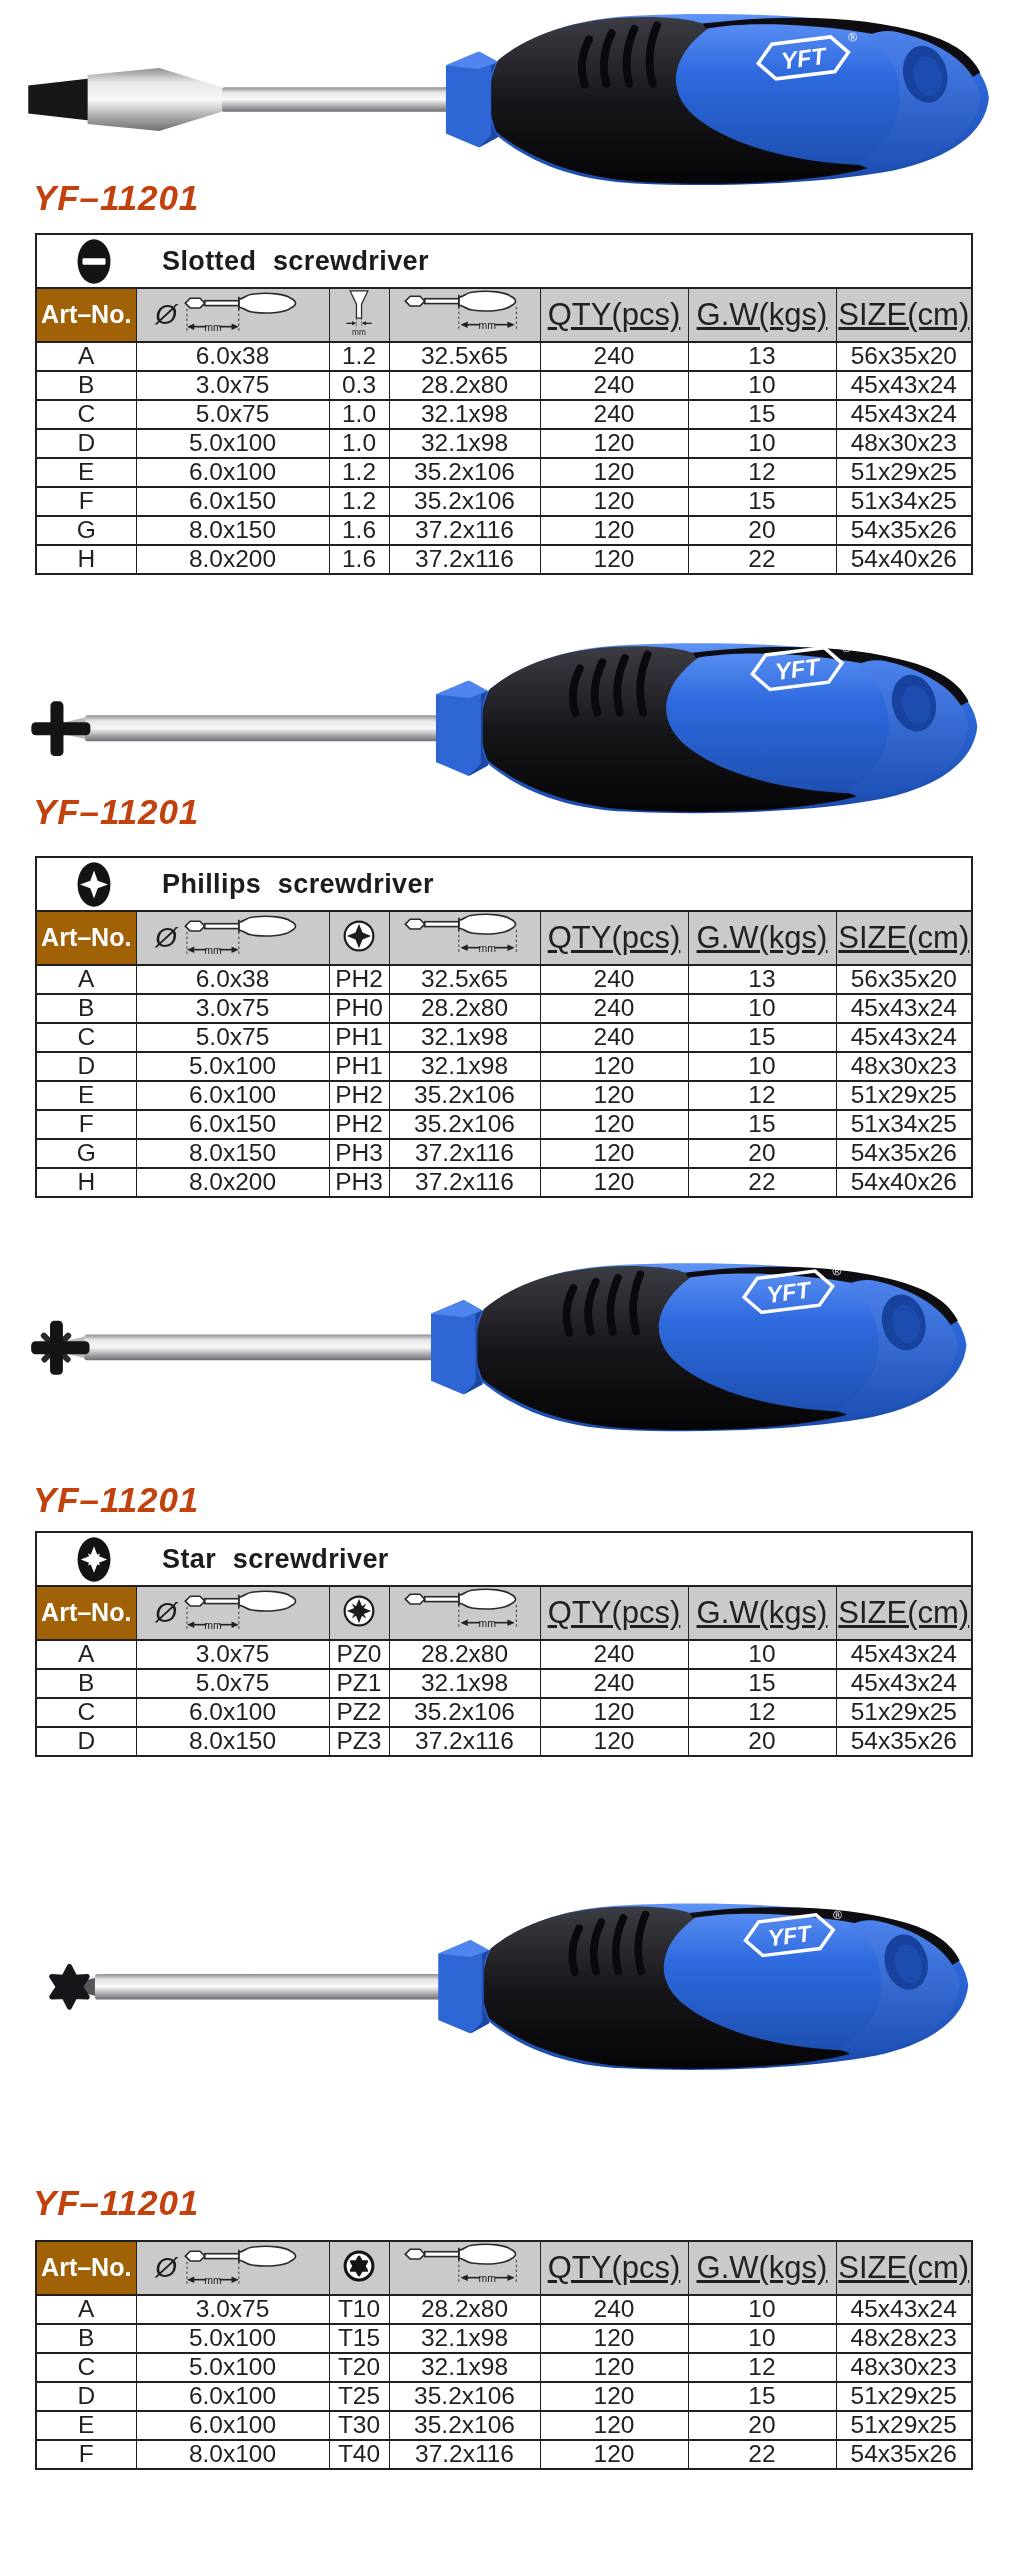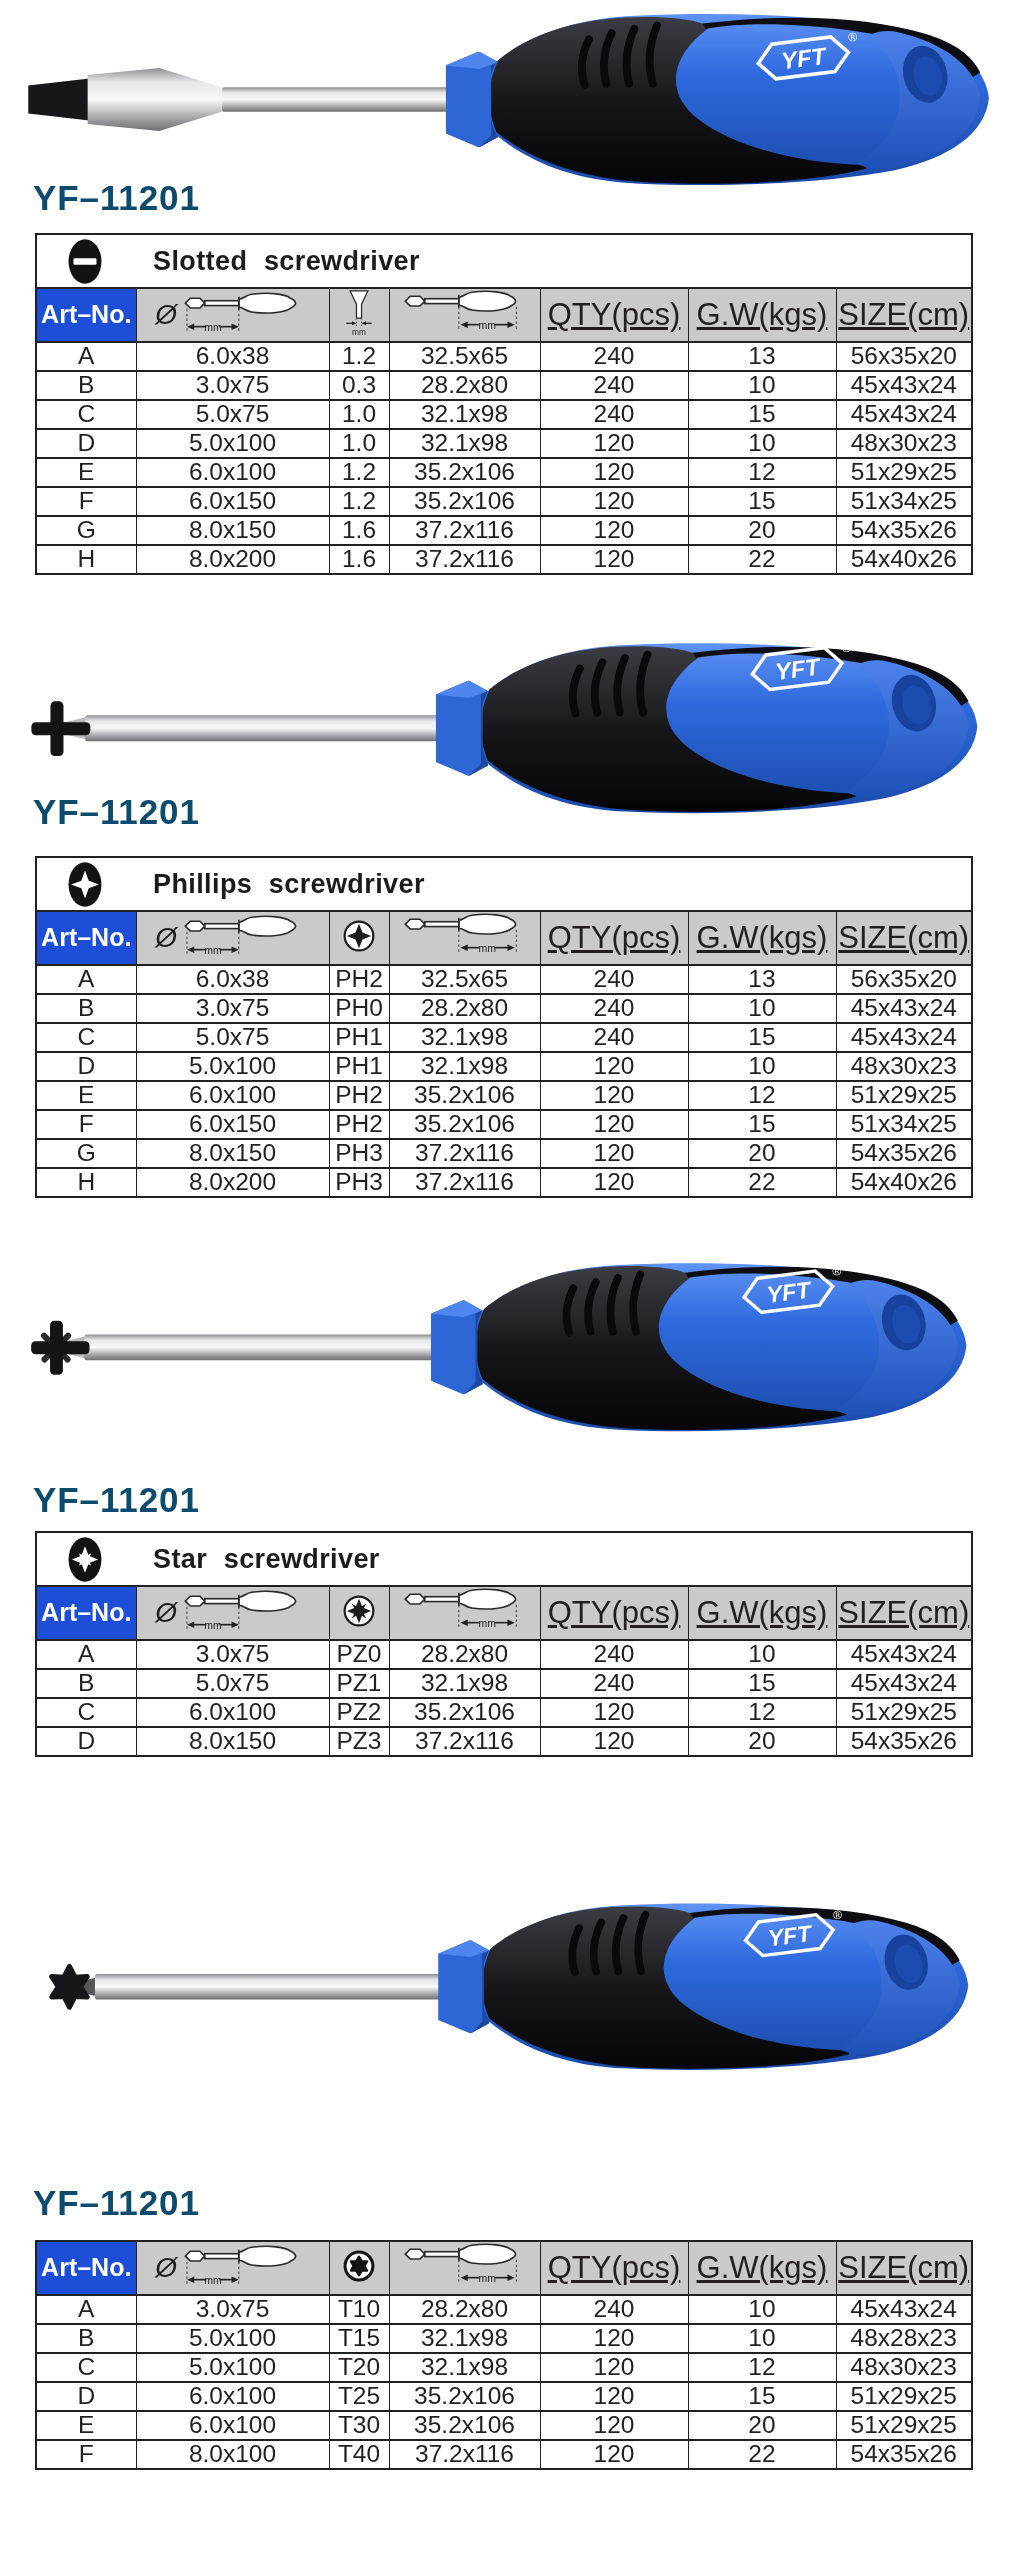--- a/index.html
+++ b/index.html
@@ -1,30 +1,30 @@
 <!DOCTYPE html>
 <html style="font-size:14px"><head>
 <meta charset="utf-8">
 <style>
   * { margin:0; padding:0; box-sizing:border-box; }
   html,body { background:#ffffff; }
   body { width:1009px; height:2576px; position:relative; overflow:hidden;
          font-family:"Liberation Sans", sans-serif; }
   .product { position:absolute; }
-  .model { position:absolute; font-size:35px; font-weight:bold; color:#0c4a6e; letter-spacing:0.9px; }
+  .model { position:absolute; font-size:35px; font-weight:bold; color:#c2410c; letter-spacing:0.9px;font-style:italic; }
   table.spec { position:absolute; border-collapse:collapse; table-layout:fixed; background:#fff;
                border:2.6px solid #202020; width:937px; }
   table.spec td { border:1.7px solid #202020; border-top-width:2.6px; border-bottom-width:2.6px;
                   text-align:center; vertical-align:middle; padding:0; line-height:1;
                   font-size:24.5px; color:#231f20; overflow:hidden; }
   tr.trow td { height:54px; background:#fff; }
-  .titleflex { display:flex; align-items:center; padding-left:27px; gap:47px; }
+  .titleflex { display:flex; align-items:center; padding-left:36px; gap:47px; }
   .ttl { font-size:27px; font-weight:bold; color:#1c1c1c; word-spacing:8.7px; letter-spacing:0.4px; }
   tr.hrow td { height:50px; background:#cacaca; }
-  tr.hrow td.artno { background:#1d4ed8; color:#ffffff; font-weight:bold; font-size:25px; }
+  tr.hrow td.artno { background:#a16207; color:#ffffff; font-weight:bold; font-size:25px; }
   tr.hrow td .htext { font-size:31px;text-decoration:underline; }
   .hflex { display:flex; align-items:center; justify-content:center; gap:1.7px; }
   .phi { font-size:28px; font-style:italic; color:#1c1c1c; }
   tr.drow td { height:29px; }
   svg text { font-family:"Liberation Sans", sans-serif; }
 </style>
 </head>
 <body>
 
 <svg width="0" height="0" style="position:absolute" aria-hidden="true">

